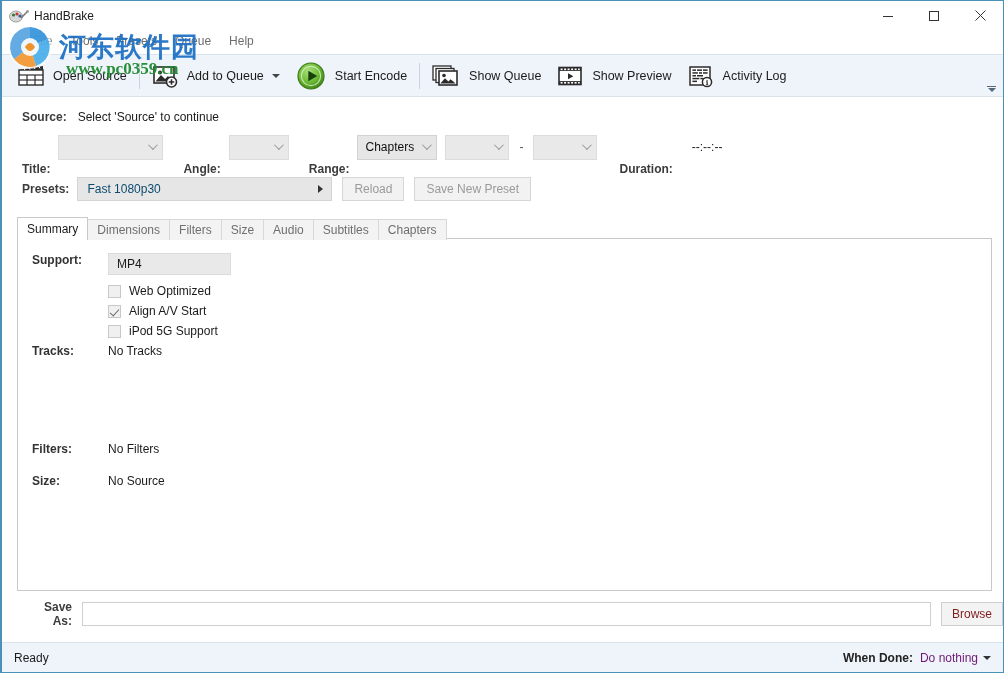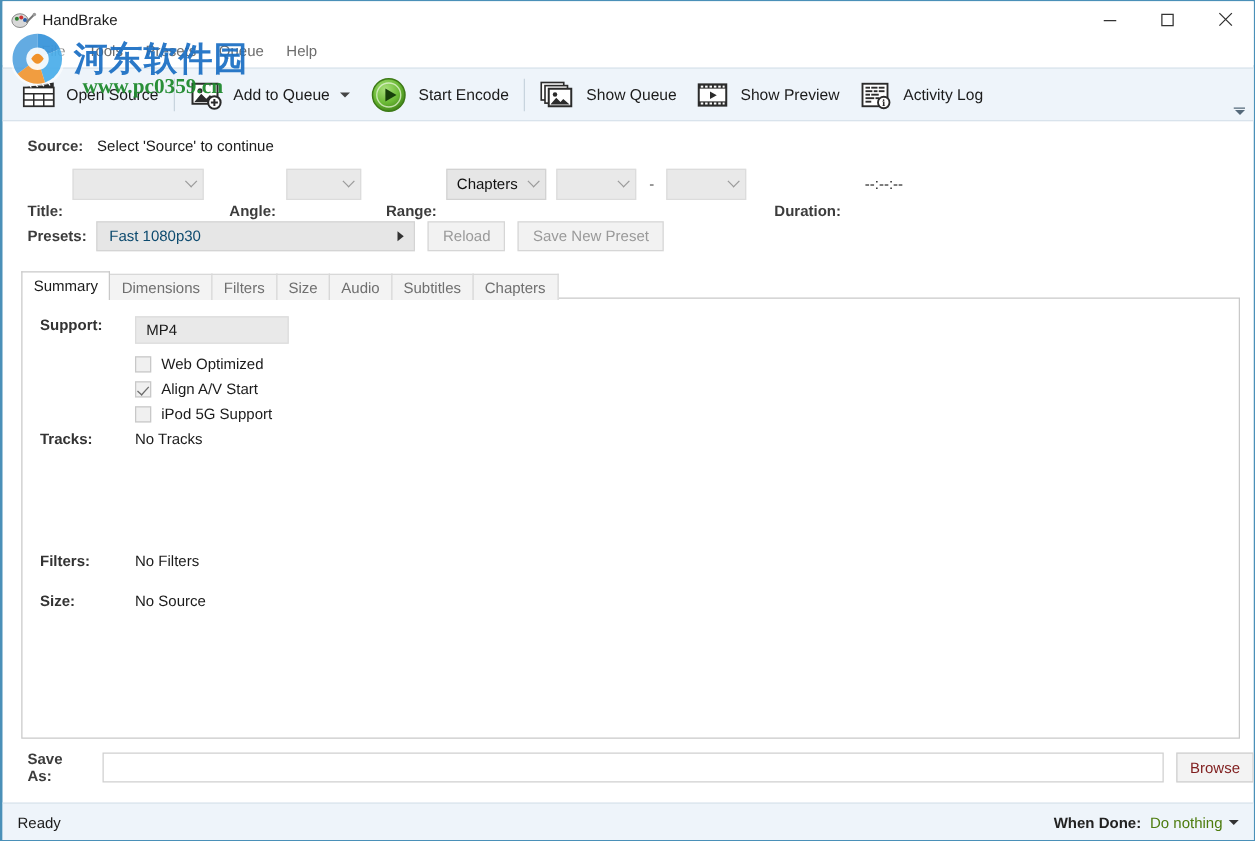--- a/index.html
+++ b/index.html
@@ -106,21 +106,21 @@
     border-top: 4px solid #55697a;
   }
 
   
   .source-row {
     position: absolute; top: 104px; left: 0; right: 0;
     height: 24px;
     display: flex; align-items: center;
     padding-left: 20px;
   }
-  .lbl-bold { font-weight: bold; font-size: 12px; color: #3c3c3c; }
+  .lbl-bold { font-weight: bold; font-size: 12px; color: #3c3c3c; text-align: right; }
   .src-value { font-size: 12px; color: #1b1b1b; margin-left: 11px; }
 
   
   .meta-row {
     position: absolute; top: 131px; left: 0; right: 0;
     height: 30px;
     display: flex; align-items: center;
     padding-left: 20px;
   }
   .meta-row .lbl-bold { margin-right: 8px; margin-top: 44px; }
@@ -292,21 +292,21 @@
     border-top: 1px solid #d9e3ec;
     display: flex; align-items: center;
     padding: 0 12px 0 12px;
   }
   .status-text { font-size: 12px; color: #1b1b1b; }
   .status-right {
     margin-left: auto;
     display: flex; align-items: center;
   }
   .when-done-lbl { font-weight: bold; font-size: 12px; color: #222; }
-  .when-done-val { font-size: 12px; color: #4d7c0f; margin-left: 7px; }
+  .when-done-val { font-size: 12px; color: #701a75; margin-left: 7px; }
   .when-done-caret {
     width: 0; height: 0; margin-left: 5px;
     border-left: 4px solid transparent;
     border-right: 4px solid transparent;
     border-top: 4px solid #333;
   }
 
   
   .watermark {
     position: absolute; top: 0; left: 0;

